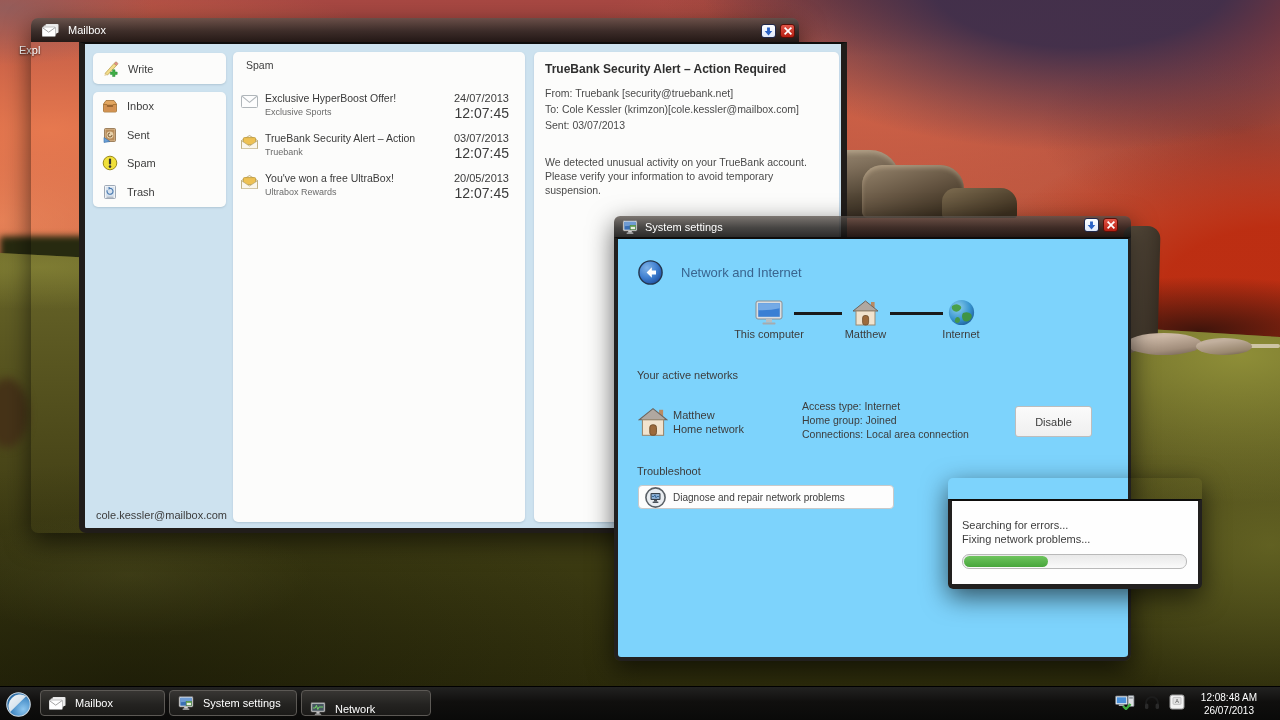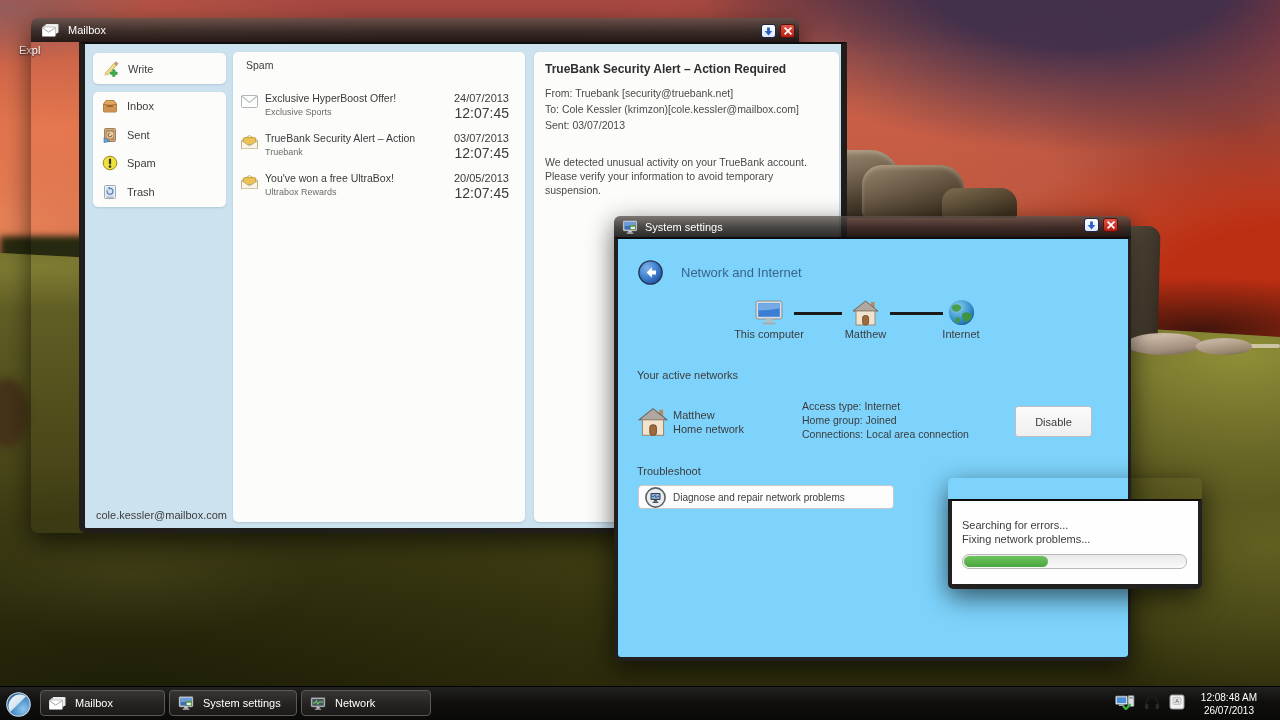--- a/index.html
+++ b/index.html
@@ -367,21 +367,21 @@
       <svg width="16" height="14" viewBox="0 0 16 14">
           <rect x="1" y="0.5" width="14" height="10.5" rx="1.2" fill="#e9e9e9" stroke="#6a6a6a" stroke-width=".7"></rect>
           <rect x="2.3" y="1.8" width="11.4" height="7.9" fill="#3a6fb4"></rect>
           <path d="M2.3 1.8 h11.4 v3 a28 9 0 0 1 -11.4 1.4 z" fill="#6f9cd4"></path>
           <rect x="8.2" y="5.4" width="5.2" height="4.3" fill="#e8f0e0" stroke="#4a7a3a" stroke-width=".7"></rect>
           <rect x="8.2" y="5.4" width="5.2" height="1.4" fill="#58a048"></rect>
           <rect x="6.2" y="11" width="3.6" height="1.6" fill="#cfcfcf"></rect>
           <rect x="4.6" y="12.6" width="6.8" height="1.2" rx=".5" fill="#bdbdbd"></rect>
         </svg>System settings
     </div>
-    <div class="tkbtn" style="left:301px;width:130px;">
+    <div class="tkbtn" style="left:301px;width:130px;align-items:flex-end;">
       <svg width="16" height="13" viewBox="0 0 16 13">
           <rect x="1" y="0.5" width="14" height="9.5" rx="1" fill="#d9d9d9" stroke="#5a5a5a" stroke-width=".7"></rect>
           <rect x="2.2" y="1.7" width="11.6" height="7.1" fill="#46555f"></rect>
           <path d="M3 6 h2.2 l1.2 -2.6 l1.4 4 l1.2 -2.4 h4" stroke="#79e06a" stroke-width=".9" fill="none"></path>
           <rect x="6.4" y="10" width="3.2" height="1.8" fill="#c2c2c2"></rect>
           <rect x="4.8" y="11.7" width="6.4" height="1.1" rx=".4" fill="#b2b2b2"></rect>
         </svg>Network
     </div>
     <div id="tray">
       <svg width="20" height="15" viewBox="0 0 20 15">

